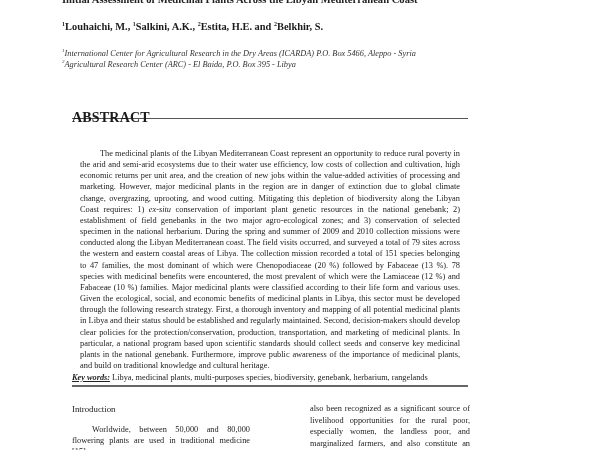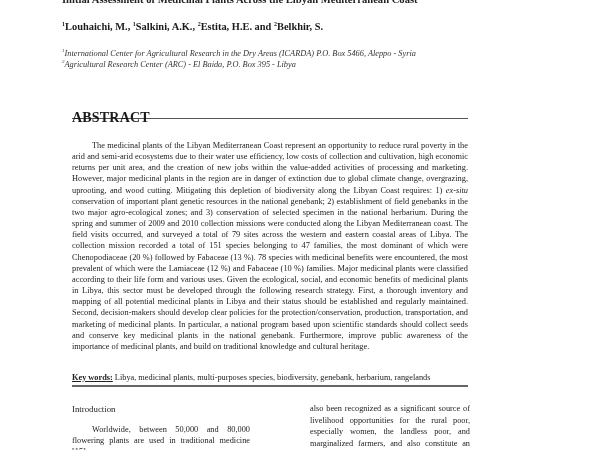--- a/index.html
+++ b/index.html
@@ -10,23 +10,23 @@
     .authors { position: absolute; left: 62px; top: 21px; font-size: 10.4px; font-weight: bold; white-space: nowrap; }
     .authors sup { font-size: 6px; }
     .affil { position: absolute; left: 62px; font-size: 8.3px; font-style: italic; white-space: nowrap; color: #333; }
     .affil sup { font-size: 5px; }
     .affil-1 { top: 48px; }
     .affil-2 { top: 59px; }
     .citation { position: absolute; left: 91px; top: 78px; width: 400px; font-size: 8.3px; line-height: 11px; text-align: justify; color: #333; }
     .rule-top { position: absolute; left: 72px; top: 118px; width: 396px; height: 1px; background: #555; }
     .abstract-heading { position: absolute; left: 72px; top: 110px; font-size: 14px; font-weight: bold; letter-spacing: 0.2px; }
     .abstract { position: absolute; left: 72px; top: 140px; width: 396px; font-size: 8.35px; line-height: 11.15px; text-align: justify; color: #222; }
-    .abstract p { margin: 0; text-indent: 20px; }
+    .abstract p { margin: 8px; text-indent: 20px; }
     .keywords { position: absolute; left: 72px; top: 373px; width: 396px; font-size: 8.3px; white-space: nowrap; color: #222; }
-    .keywords .kw-label { font-weight: bold; text-decoration: underline; }
+    .keywords .kw-label { font-weight: bold; font-style: italic; text-decoration: underline; }
     .rule-bottom { position: absolute; left: 72px; top: 385px; width: 396px; height: 2px; background: #666; }
     .intro-heading { position: absolute; left: 72px; top: 404px; font-size: 8.8px; font-weight: normal; }
     .col-left { position: absolute; left: 72px; top: 424px; width: 178px; font-size: 8.3px; line-height: 11px; text-align: justify; color: #222; }
     .col-left p { margin: 0; text-indent: 20px; }
     .col-right { position: absolute; left: 310px; top: 403px; width: 160px; font-size: 8.3px; line-height: 11.5px; text-align: justify; color: #222; }
     .col-right p { margin: 0; }
   </style>
 </head>
 <body>
 

